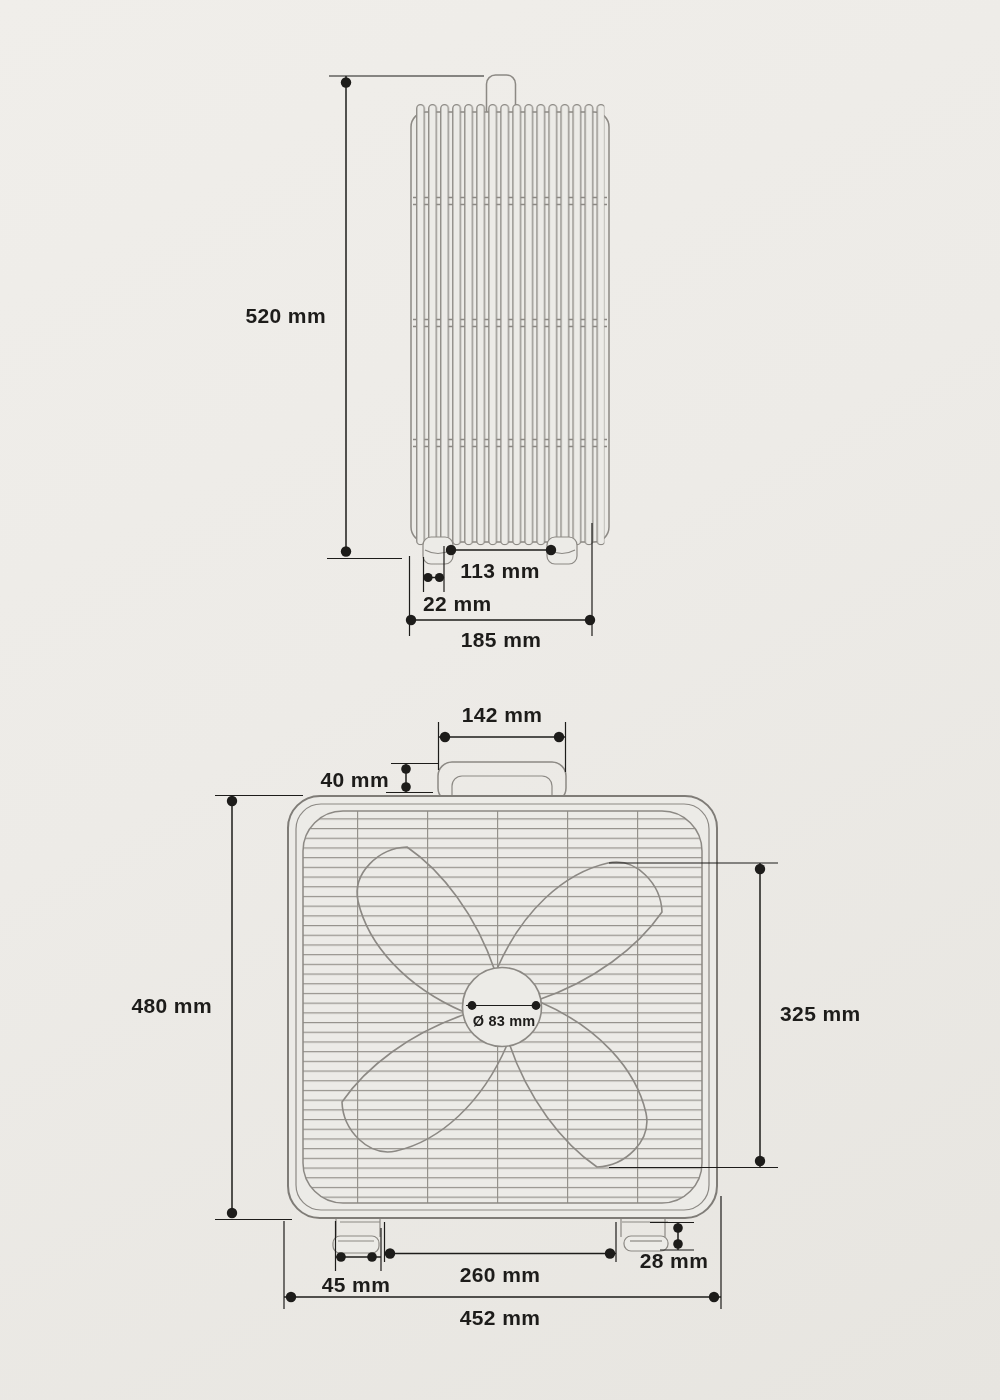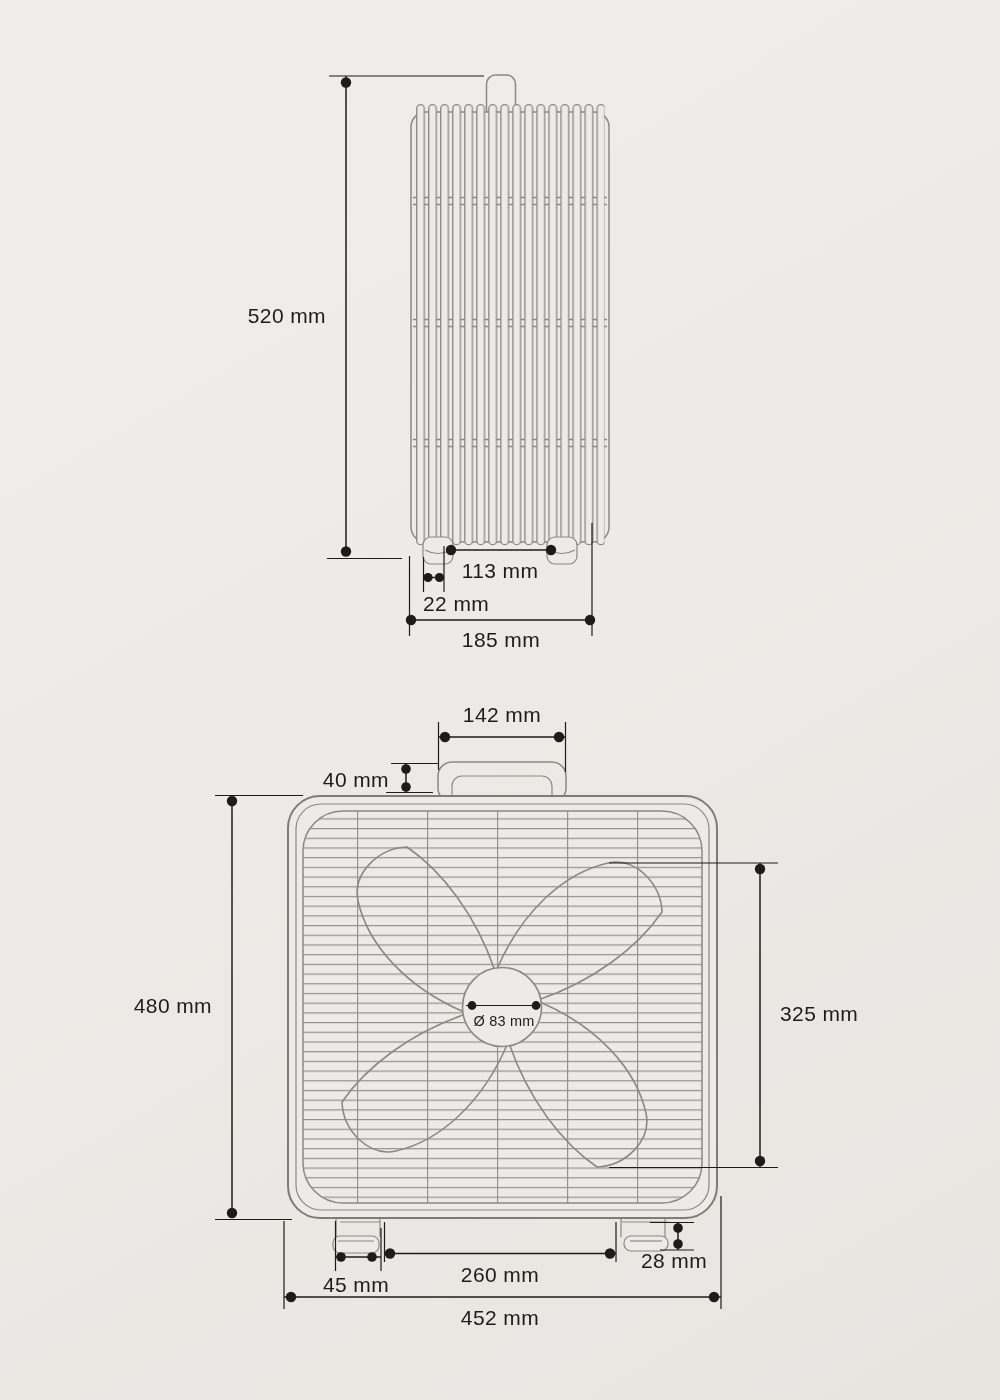--- a/index.html
+++ b/index.html
@@ -2,20 +2,21 @@
 <html><head>
 <meta charset="utf-8">
 <style>
   html,body{margin:0;padding:0;}
   .canvas{
     position:relative;
     width:1000px;height:1400px;
     background:linear-gradient(150deg,#f0eeea 0%,#edebe7 45%,#e7e5e0 100%);
     overflow:hidden;
     font-family:"Liberation Sans", sans-serif;
+    font-weight:bold;
   }
   svg{position:absolute;top:0;left:0;}
   text{
     fill:#1d1c1a;
     font-family:"Liberation Sans", sans-serif;
     font-size:21px;
     letter-spacing:0.4px;
   }
   text.small{font-size:14.5px;letter-spacing:0.2px;}
   .dimline{stroke:#1d1c1a;stroke-width:1.5;fill:none;}

